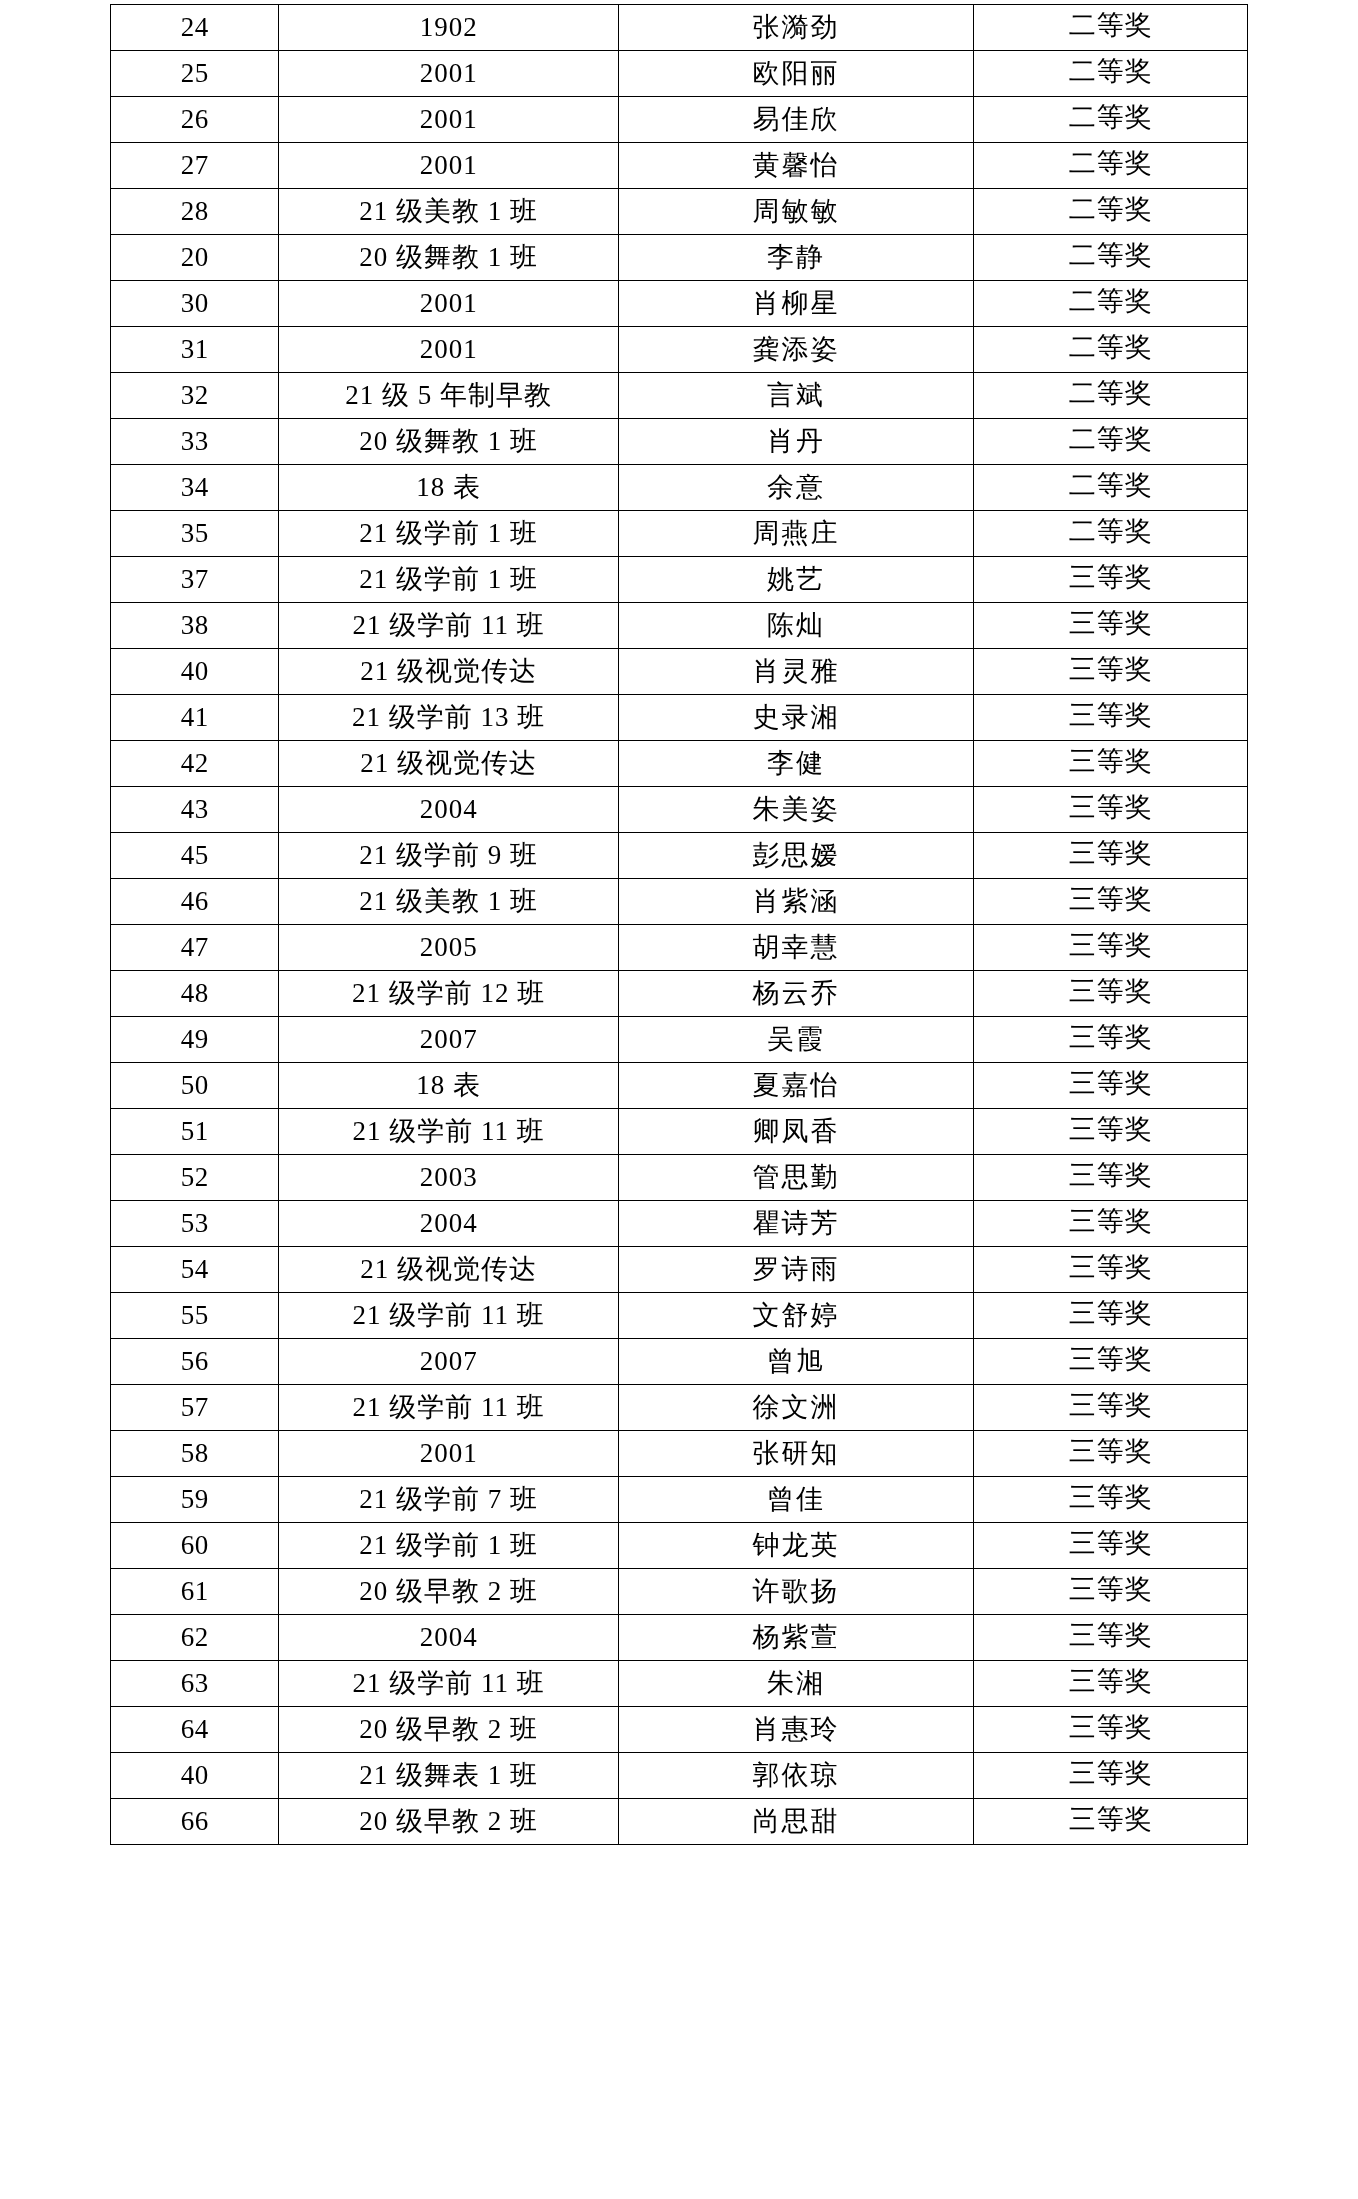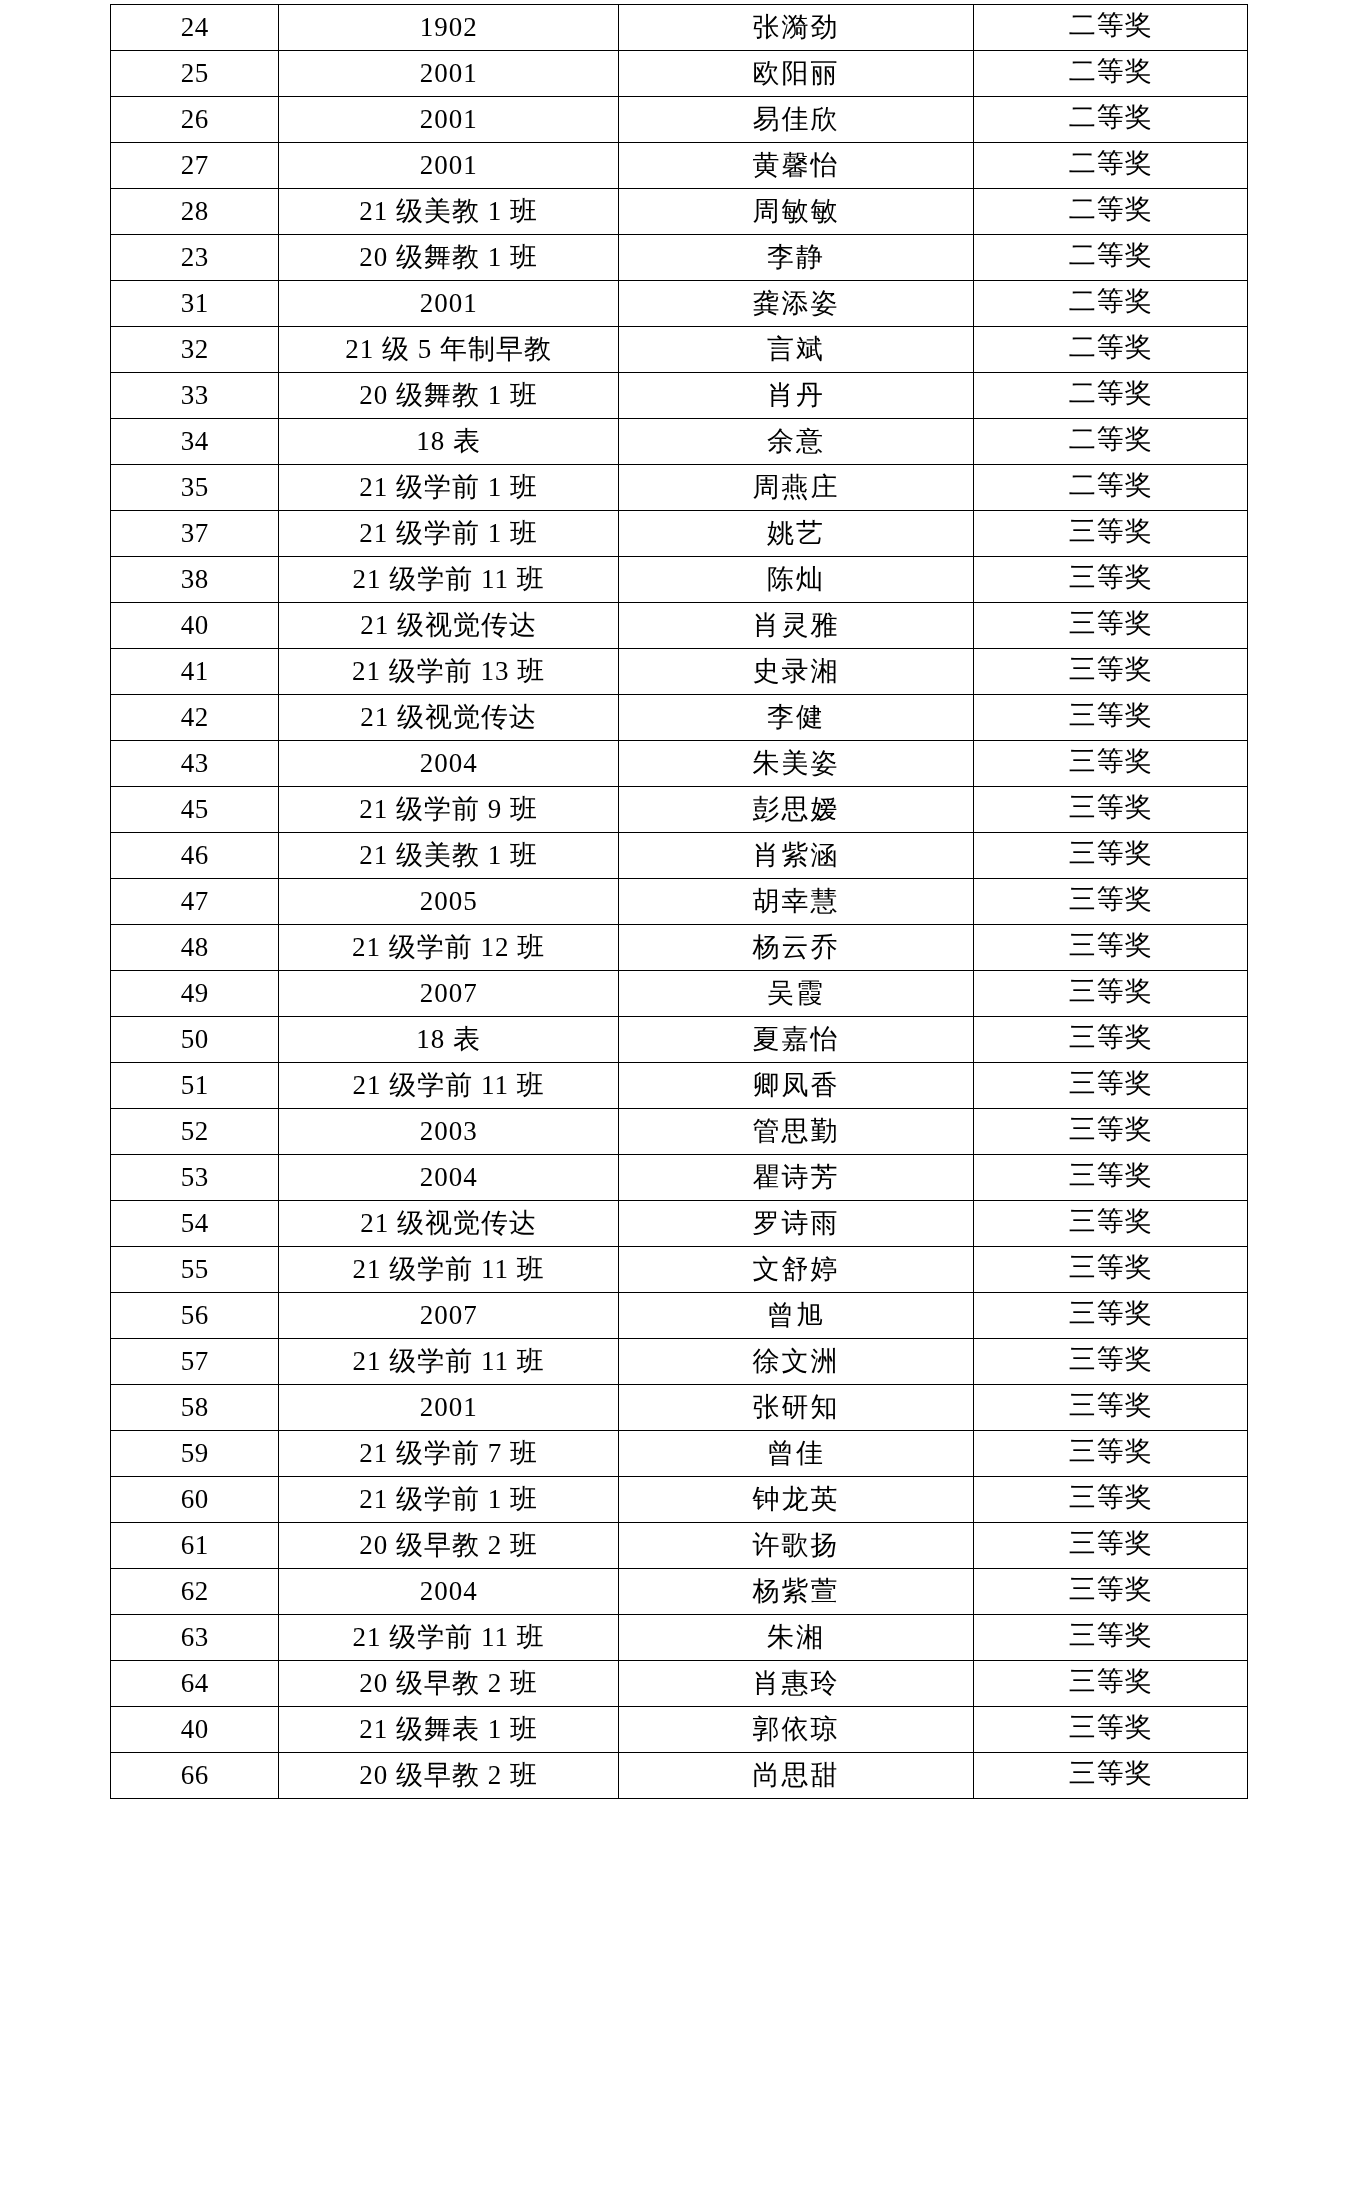--- a/index.html
+++ b/index.html
@@ -79,23 +79,29 @@
           <td class="cell-name">黄馨怡</td>
           <td class="cell-award">二等奖</td>
         </tr>
         <tr>
           <td class="cell-no">28</td>
           <td class="cell-class">21 级美教 1 班</td>
           <td class="cell-name">周敏敏</td>
           <td class="cell-award">二等奖</td>
         </tr>
         <tr>
-          <td class="cell-no">23</td>
+          <td class="cell-no">20</td>
           <td class="cell-class">20 级舞教 1 班</td>
           <td class="cell-name">李静</td>
+          <td class="cell-award">二等奖</td>
+        </tr>
+        <tr>
+          <td class="cell-no">30</td>
+          <td class="cell-class">2001</td>
+          <td class="cell-name">肖柳星</td>
           <td class="cell-award">二等奖</td>
         </tr>
         <tr>
           <td class="cell-no">31</td>
           <td class="cell-class">2001</td>
           <td class="cell-name">龚添姿</td>
           <td class="cell-award">二等奖</td>
         </tr>
         <tr>
           <td class="cell-no">32</td>

